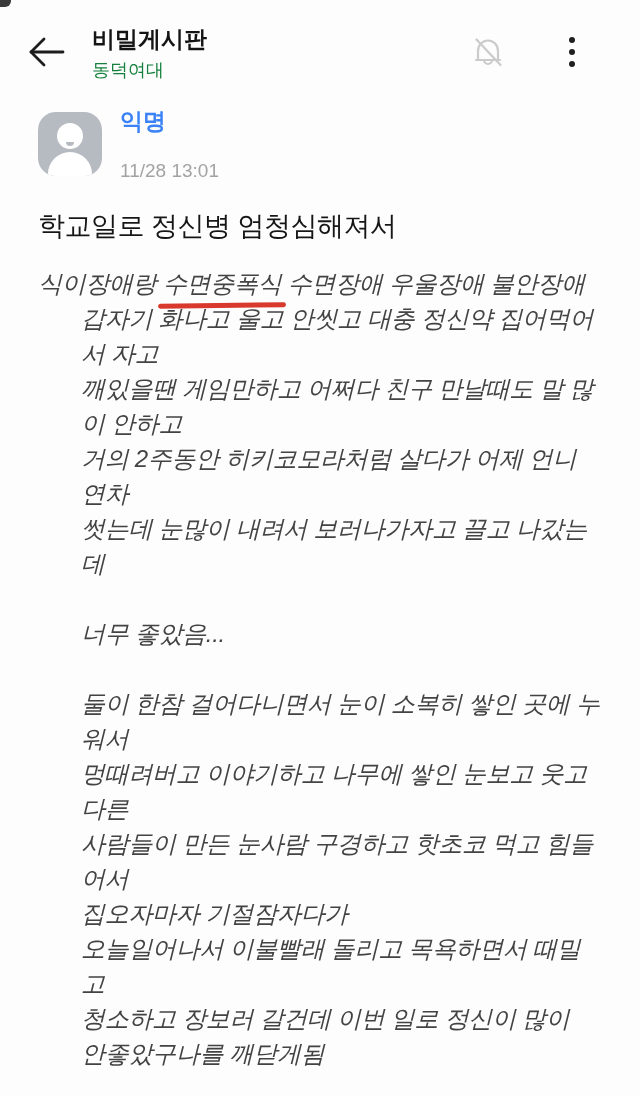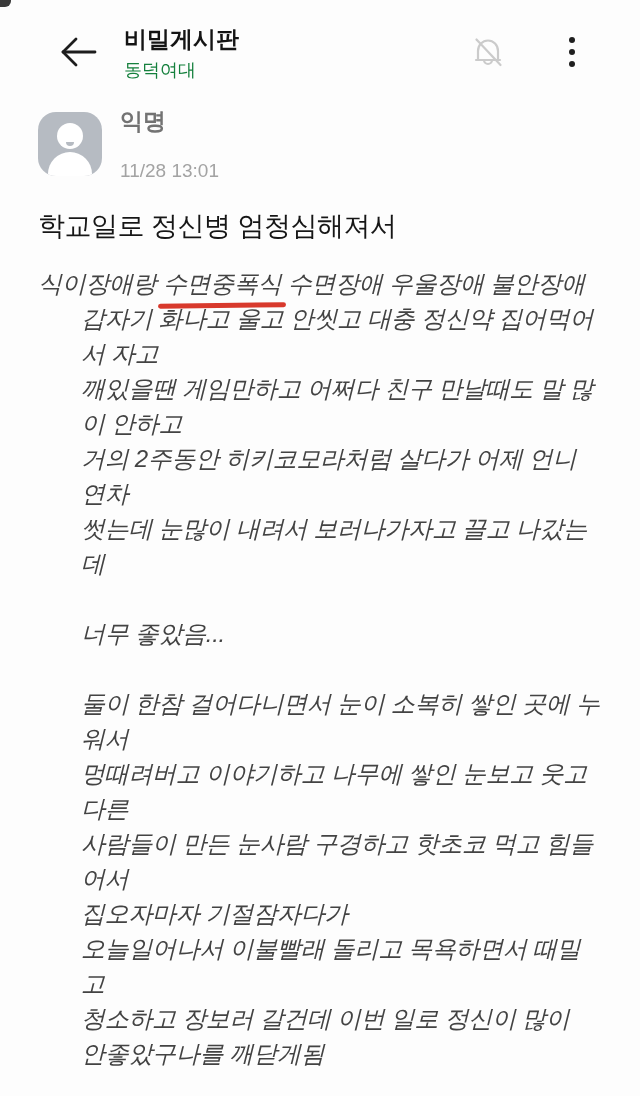--- a/index.html
+++ b/index.html
@@ -5,36 +5,36 @@
   * { margin:0; padding:0; box-sizing:border-box; }
   html,body { width:640px; height:1096px; }
   body {
     font-family:"Liberation Sans","DejaVu Sans",sans-serif;
     background:#fdfdfd; color:#222; overflow:hidden; position:relative;
     --like:#b5423a; --comment:#23a79e; --scrap:#e4cf3e; --underline:#d8392c;
   }
   .corner-artifact { position:absolute; top:0; left:0; width:11px; height:7px; background:#3a3a3a; border-radius:0 0 6px 0; }
 
   
-  .header { display:flex; align-items:center; padding:26px 44px 14px 52px; }
+  .header { display:flex; align-items:center; padding:26px 44px 14px 20px; }
   .back-btn { width:52px; height:52px; display:flex; align-items:center; justify-content:center; background:none; border:none; cursor:pointer; }
   .header-titles { margin-left:20px; flex:1; }
   .board-title { font-size:23px; font-weight:700; color:#141414; line-height:1.2; }
   .board-subtitle { font-size:18px; color:#15803d; margin-top:4px; }
   .header-actions { display:flex; align-items:center; gap:36px; }
   .icon-btn { background:none; border:none; cursor:pointer; display:flex; align-items:center; justify-content:center; width:48px; height:48px; }
 
   
   .author-row { display:flex; align-items:center; padding:10px 38px 0 38px; }
   .avatar { width:64px; height:64px; border-radius:18px; background:#b6bbc2; position:relative; overflow:hidden; flex-shrink:0; }
   .avatar .head { position:absolute; left:19px; top:11px; width:26px; height:26px; background:#fff; border-radius:50%; }
   .avatar .mouth { position:absolute; left:28px; top:30px; width:8px; height:4px; background:#b6bbc2; border-radius:0 0 5px 5px; }
   .avatar .torso { position:absolute; left:10px; top:40px; width:44px; height:34px; background:#fff; border-radius:22px 22px 0 0; }
   .author-meta { margin-left:18px; }
-  .author-name { font-size:23px; font-weight:700; color:#737373; }
+  .author-name { font-size:23px; font-weight:700; color:#3b82f6; }
   .post-time { font-size:19px; color:#a3a3a3; margin-top:23px; }
 
   
   .post-title { padding:26px 38px 0 38px; font-size:27px; font-weight:400; color:#161616; letter-spacing:-0.5px; }
   .post-body { padding:22px 38px 0 38px; font-size:24px; line-height:35px; color:#434343; letter-spacing:-0.3px; white-space:pre-line;font-style:italic; }
   .body-rest { display:block;margin-left:43px; }
   .underlined-word { position:relative; display:inline-block; }
   .underlined-word::after { content:""; position:absolute; left:-5px; right:-4px; bottom:-7px; height:5px; background:var(--underline); border-radius:3px; transform:rotate(-0.7deg); }
 
   

